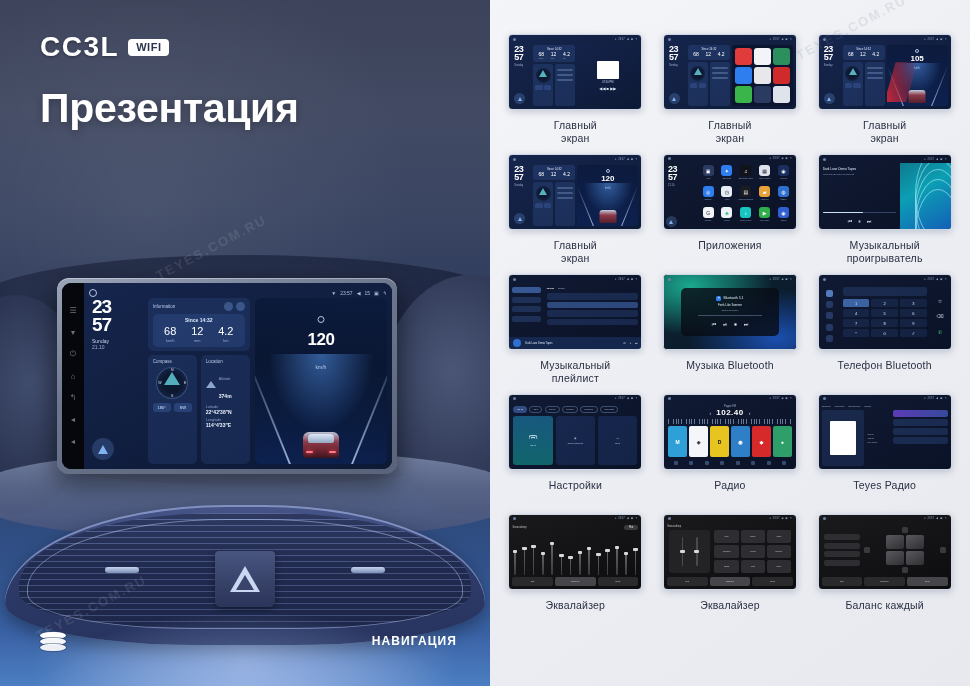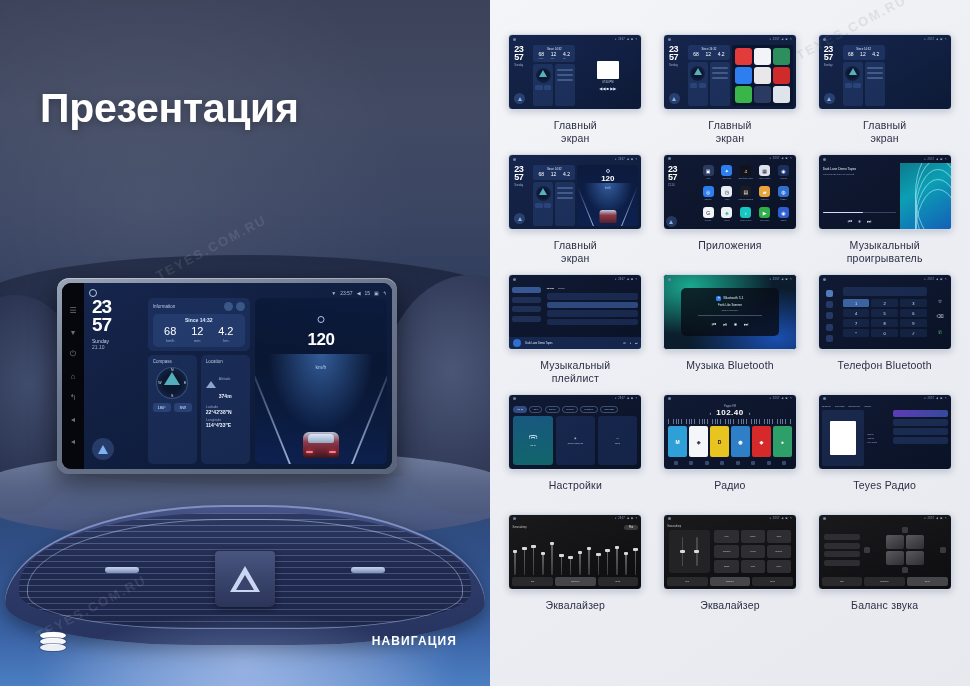--- a/index.html
+++ b/index.html
@@ -530,20 +530,24 @@
   .lr { width: 100%; height: 100%; display: grid; grid-template-columns: repeat(3,1fr);
       grid-auto-rows: 1fr; gap: 2px; padding: 3px; }
   .lr b { border-radius: 3px; display: block; }
 </style>
 </head>
 <body>
 
 <div class="hero">
   <div class="hero-vignette"></div>
 
+  <div class="brand">
+    <span class="brand-name">CC3L</span>
+    <span class="brand-badge">WIFI</span>
+  </div>
 
   <div class="headline">
     <div class="l1">Презентация</div>
   </div>
 
   <div class="car-scene">
     <div class="dash-top"></div>
     <div class="dash-left-blob"></div>
     <div class="dash-right-blob"></div>
     <div class="dash-ledge"></div>
@@ -886,20 +890,30 @@
                     </div>
                 </div>
                 <div class="m-card m-lines" style="flex:1;padding:2px;">
                     <span></span>
                     <span></span>
                     <span></span>
                   </div>
               </div>
             </div>
           </div>
+          <div class="col-right road-mini">
+            <div class="haze"></div>
+              <div class="rl"></div>
+              <div class="rr"></div>
+            <div class="red-wedge"></div>
+            <div class="sic"></div>
+            <div class="sv">105</div>
+            <div class="su">km/h</div>
+            <div class="car"></div>
+          </div>
         </div>
       </div>
     </div>
     <div class="tile-cap">Главный<br>экран</div>
   </div>
 
   <div class="tile">
     <div class="tile-shot bg-home">
       <div class="ms">
         <div class="ms-bar">
@@ -1473,17 +1487,17 @@
             </div>
           </div>
           <div class="eq-foot">
             <span>EQ</span>
             <span>Баланс</span>
             <span class="on">Ещё</span>
           </div>
         </div>
       </div>
     </div>
-    <div class="tile-cap">Баланс звука</div>
+    <div class="tile-cap">Баланс каждый</div>
   </div>
 
   <div class="wm" style="left:300px; top:20px; color:rgba(120,130,150,.16);">TEYES.COM.RU</div>
 </div>
 
 </body></html>

